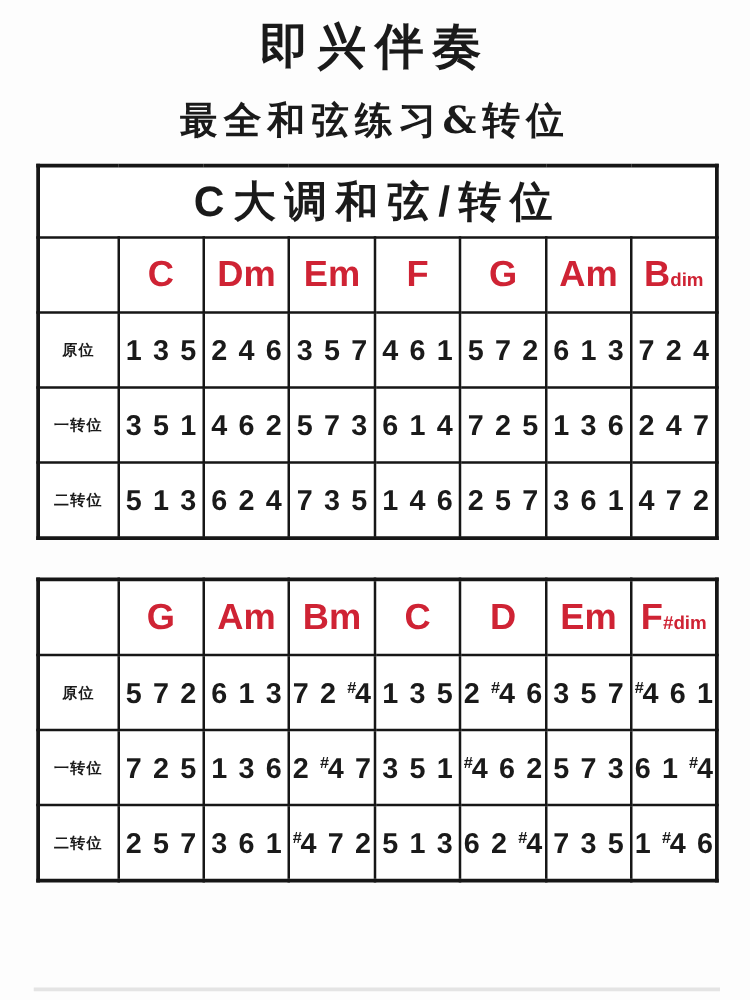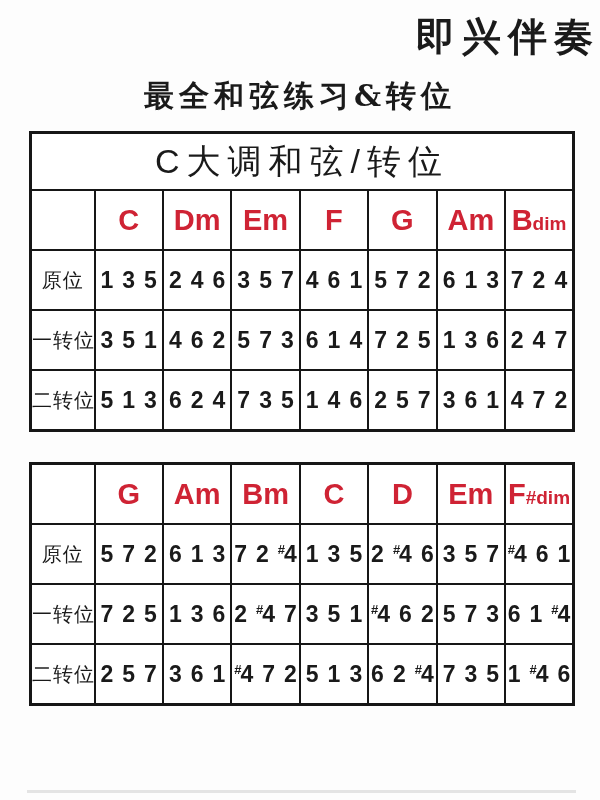--- a/index.html
+++ b/index.html
@@ -6,21 +6,21 @@
   body{
     width:600px;height:800px;
     background:#fdfdfd;
     color:#1a1a1a;
     font-family:"Liberation Sans",sans-serif;
     position:relative;
     overflow:hidden;
   }
   .page-title{
     position:absolute;top:10px;left:0;width:600px;
-    text-align:right;
+    text-align:center;
     font-family:"DejaVu Serif",serif;
     font-weight:bold;
     font-size:39px;
     letter-spacing:7px;
     white-space:nowrap;
   }
   .page-subtitle{
     position:absolute;top:76px;left:0;width:600px;
     text-align:center;
     font-family:"DejaVu Serif",serif;
@@ -43,39 +43,39 @@
   table.chord-table td{
     border:2px solid #161616;
     text-align:center;
     vertical-align:middle;
     padding:0;
     overflow:hidden;
   }
   .title-row td{
     height:55px;
     font-size:34px;
-    font-weight:normal;
+    font-weight:bold;
     letter-spacing:7px;
     white-space:nowrap;
   }
   .head-row td{height:58px;}
   .chord-head{
     color:var(--chord-red,#cf2334);
     font-weight:bold;
     font-size:29px;
     white-space:nowrap;
   }
   .chord-head .sub{
-    font-size:19px;
+    font-size:15px;
     letter-spacing:0;
   }
   .data-row td{height:58px;}
   .row-label{
-    font-size:20px;
-    font-weight:normal;
+    font-size:12px;
+    font-weight:bold;
     letter-spacing:1px;
     white-space:nowrap;
   }
   .cell{
     font-size:23px;
     font-weight:bold;
   }
   .toks{
     display:inline-flex;
     gap:9px;

